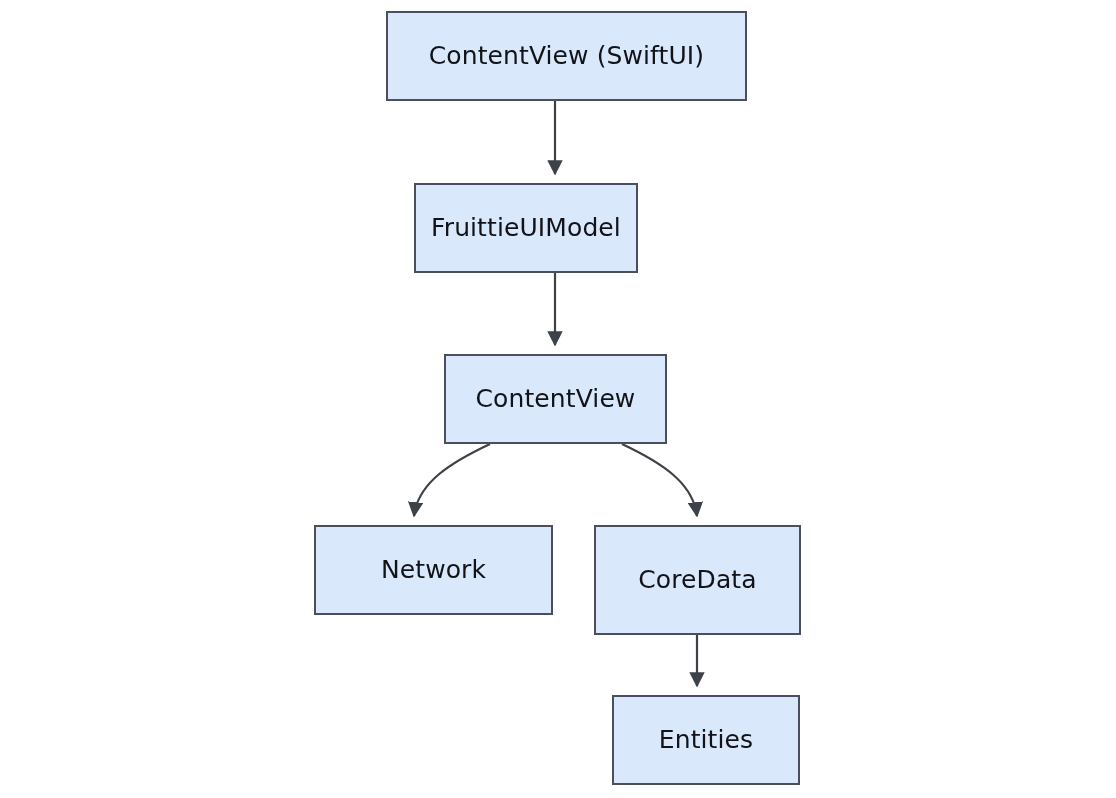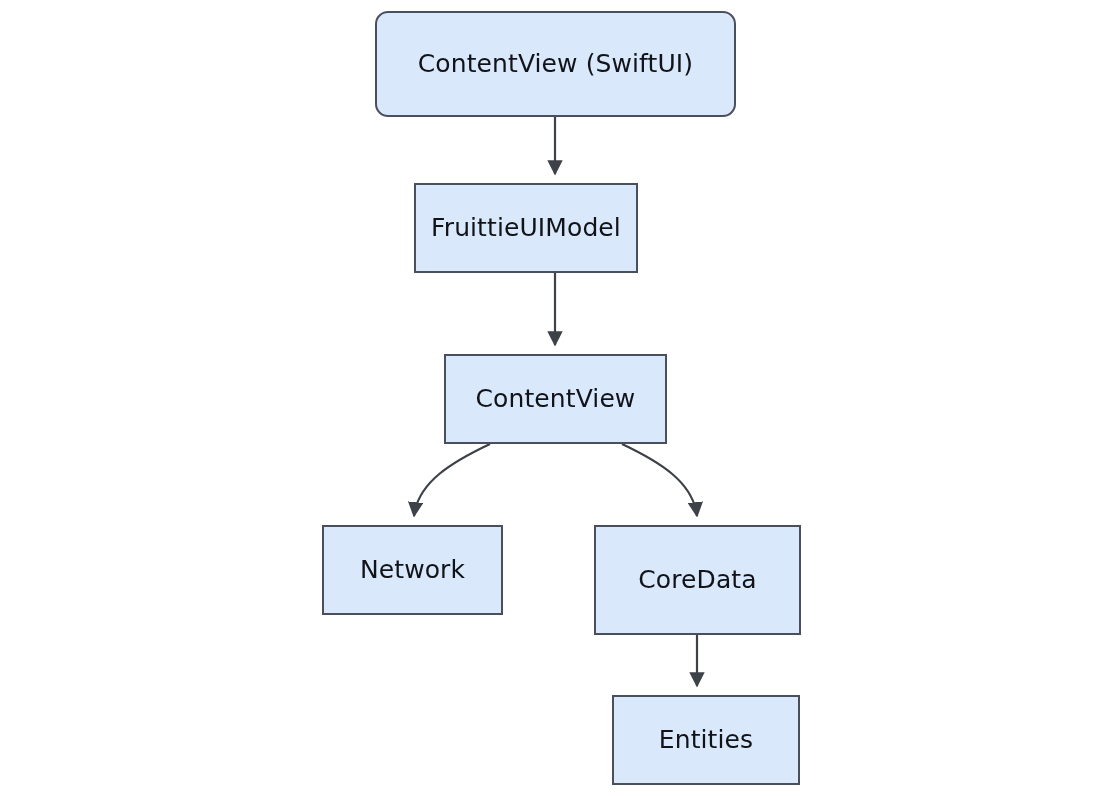--- a/index.html
+++ b/index.html
@@ -38,24 +38,24 @@
   }
   .node-label {
     font-size: 25px;
     line-height: 1.1;
     color: #111318;
     letter-spacing: 0.1px;
     font-weight: 400;
     white-space: nowrap;
   }
   
-  #node-contentview { left: 375px; top: 11px;  width: 361px; height: 106px; border-radius: 13px; }
+  #node-contentview { left: 386px; top: 11px;  width: 361px; height: 90px; }
   #node-uimodel     { left: 414px; top: 183px; width: 224px; height: 90px; }
   #node-repository  { left: 444px; top: 354px; width: 223px; height: 90px; }
-  #node-network     { left: 322px; top: 525px; width: 181px; height: 90px; justify-content: center; }
+  #node-network     { left: 314px; top: 525px; width: 239px; height: 90px; justify-content: center; }
   #node-coredata    { left: 594px; top: 525px; width: 207px; height: 110px; }
   #node-entities    { left: 603px; top: 695px; width: 188px; height: 90px; margin-left: 9px; }
 </style>
 </head>
 <body>
 
 <div id="canvas">
 
   <svg id="edge-layer" viewBox="0 0 1116 798" width="1116" height="798" xmlns="http://www.w3.org/2000/svg">
     <defs>

